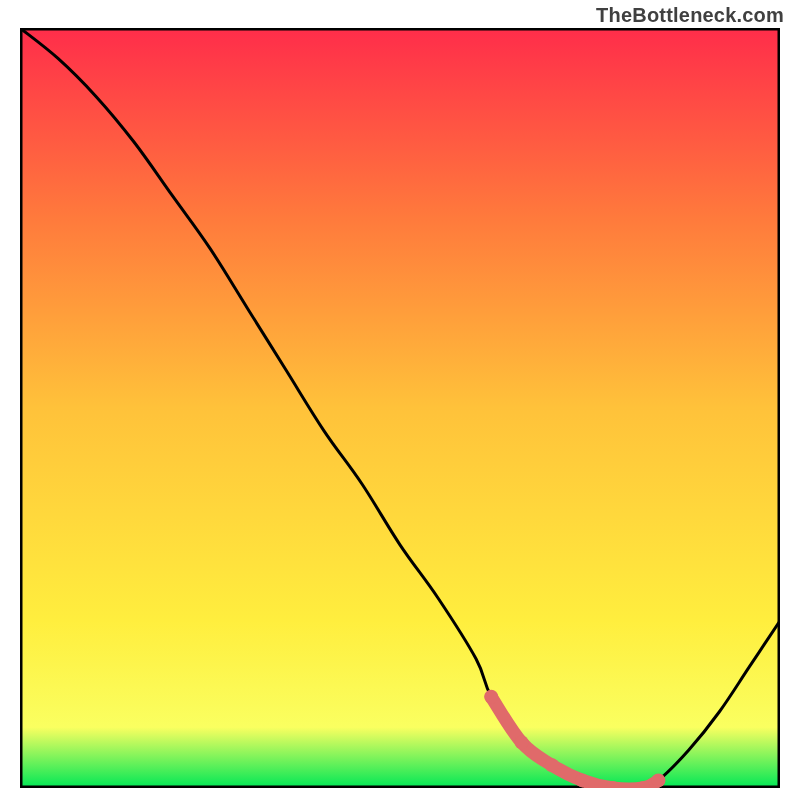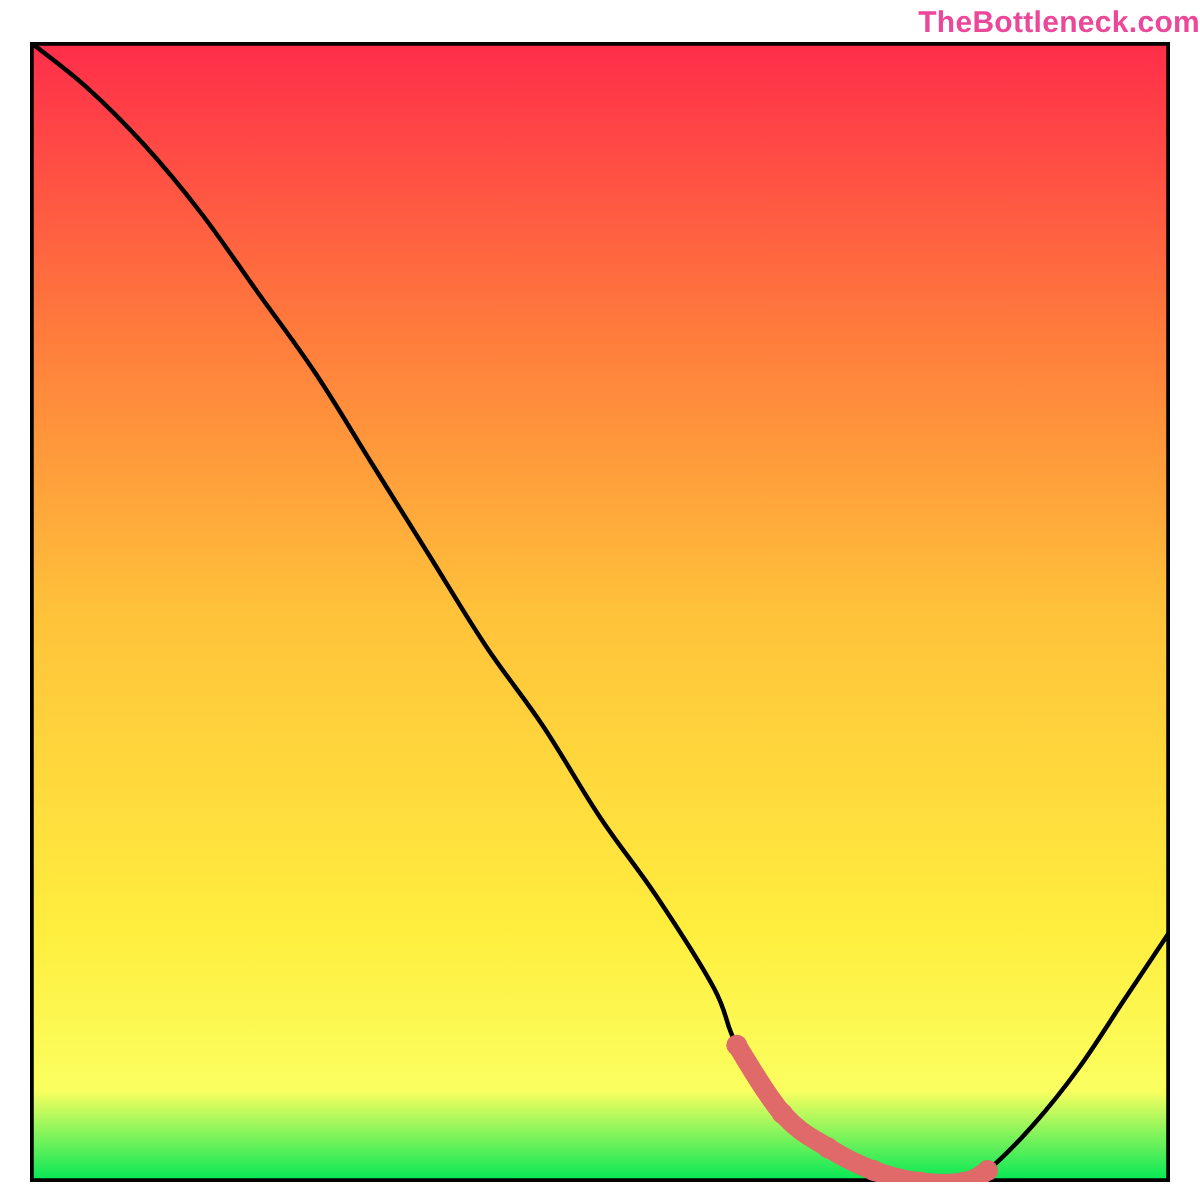--- a/index.html
+++ b/index.html
@@ -12,24 +12,24 @@
     background: #ffffff;
   }
   .canvas {
     position: relative;
     width: 800px;
     height: 800px;
   }
   .watermark {
     position: absolute;
     top: 4px;
-    right: 0;
+    right: 16px;
     font-size: 20px;
     font-weight: bold;
-    color: #ec4899;
+    color: #404040;
     letter-spacing: 0.2px;
     z-index: 10;
   }
   .plot-area {
     position: absolute;
     left: 20px;
     top: 28px;
     width: 760px;
     height: 760px;
     box-sizing: border-box;

